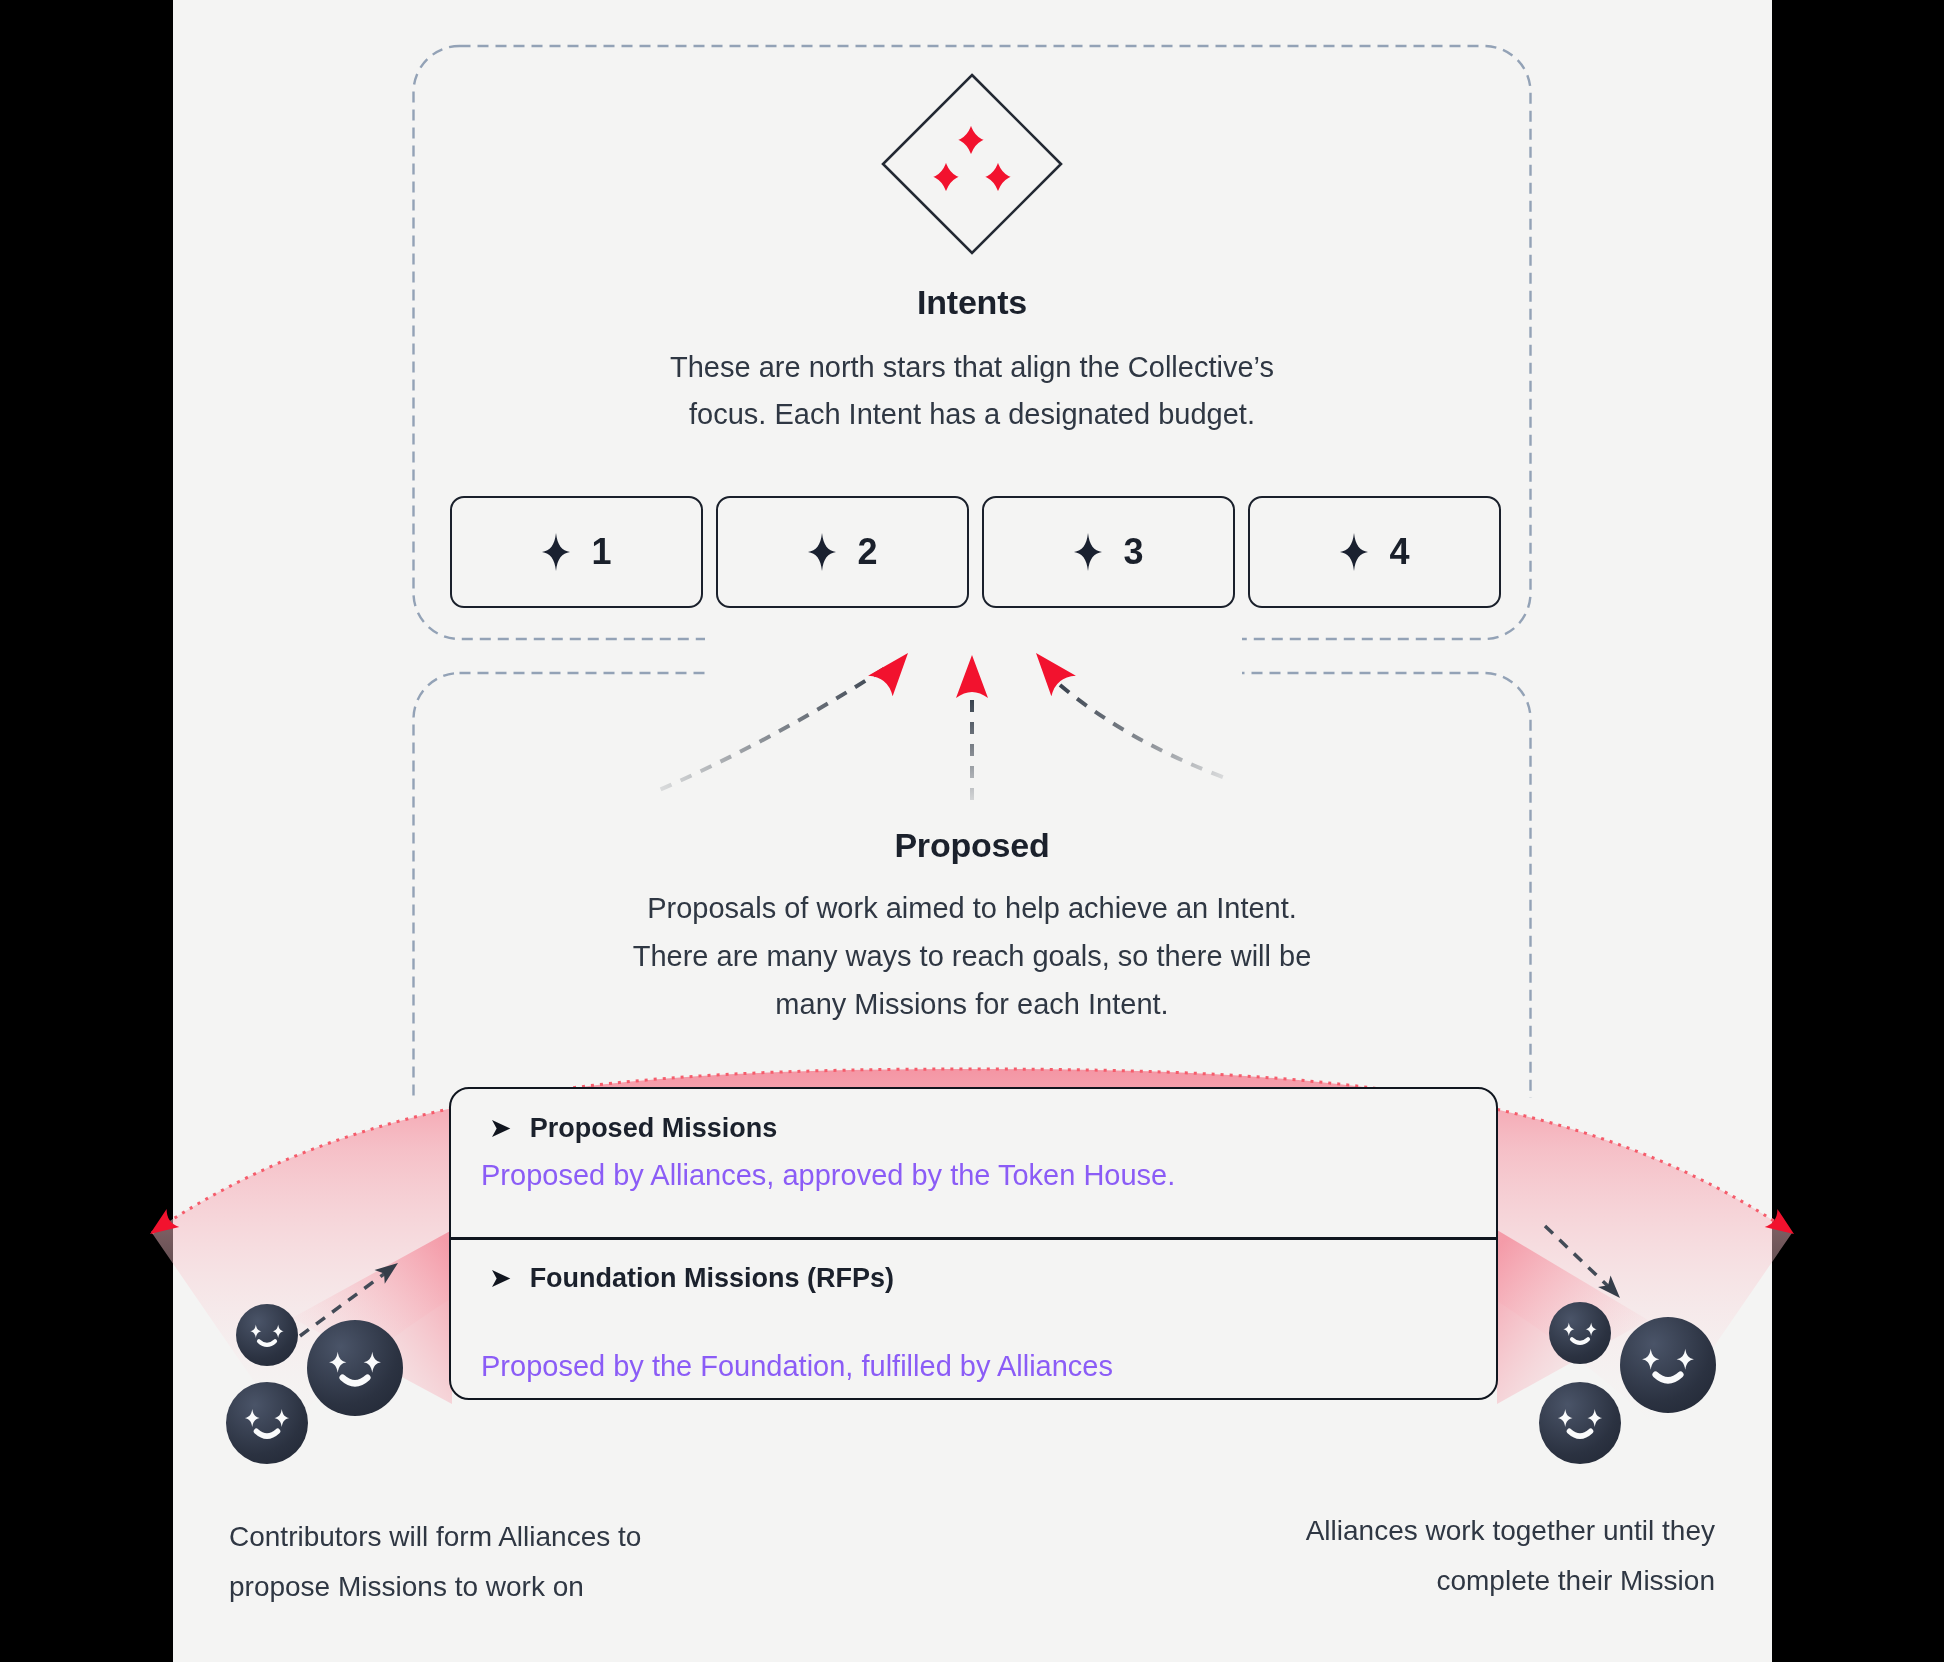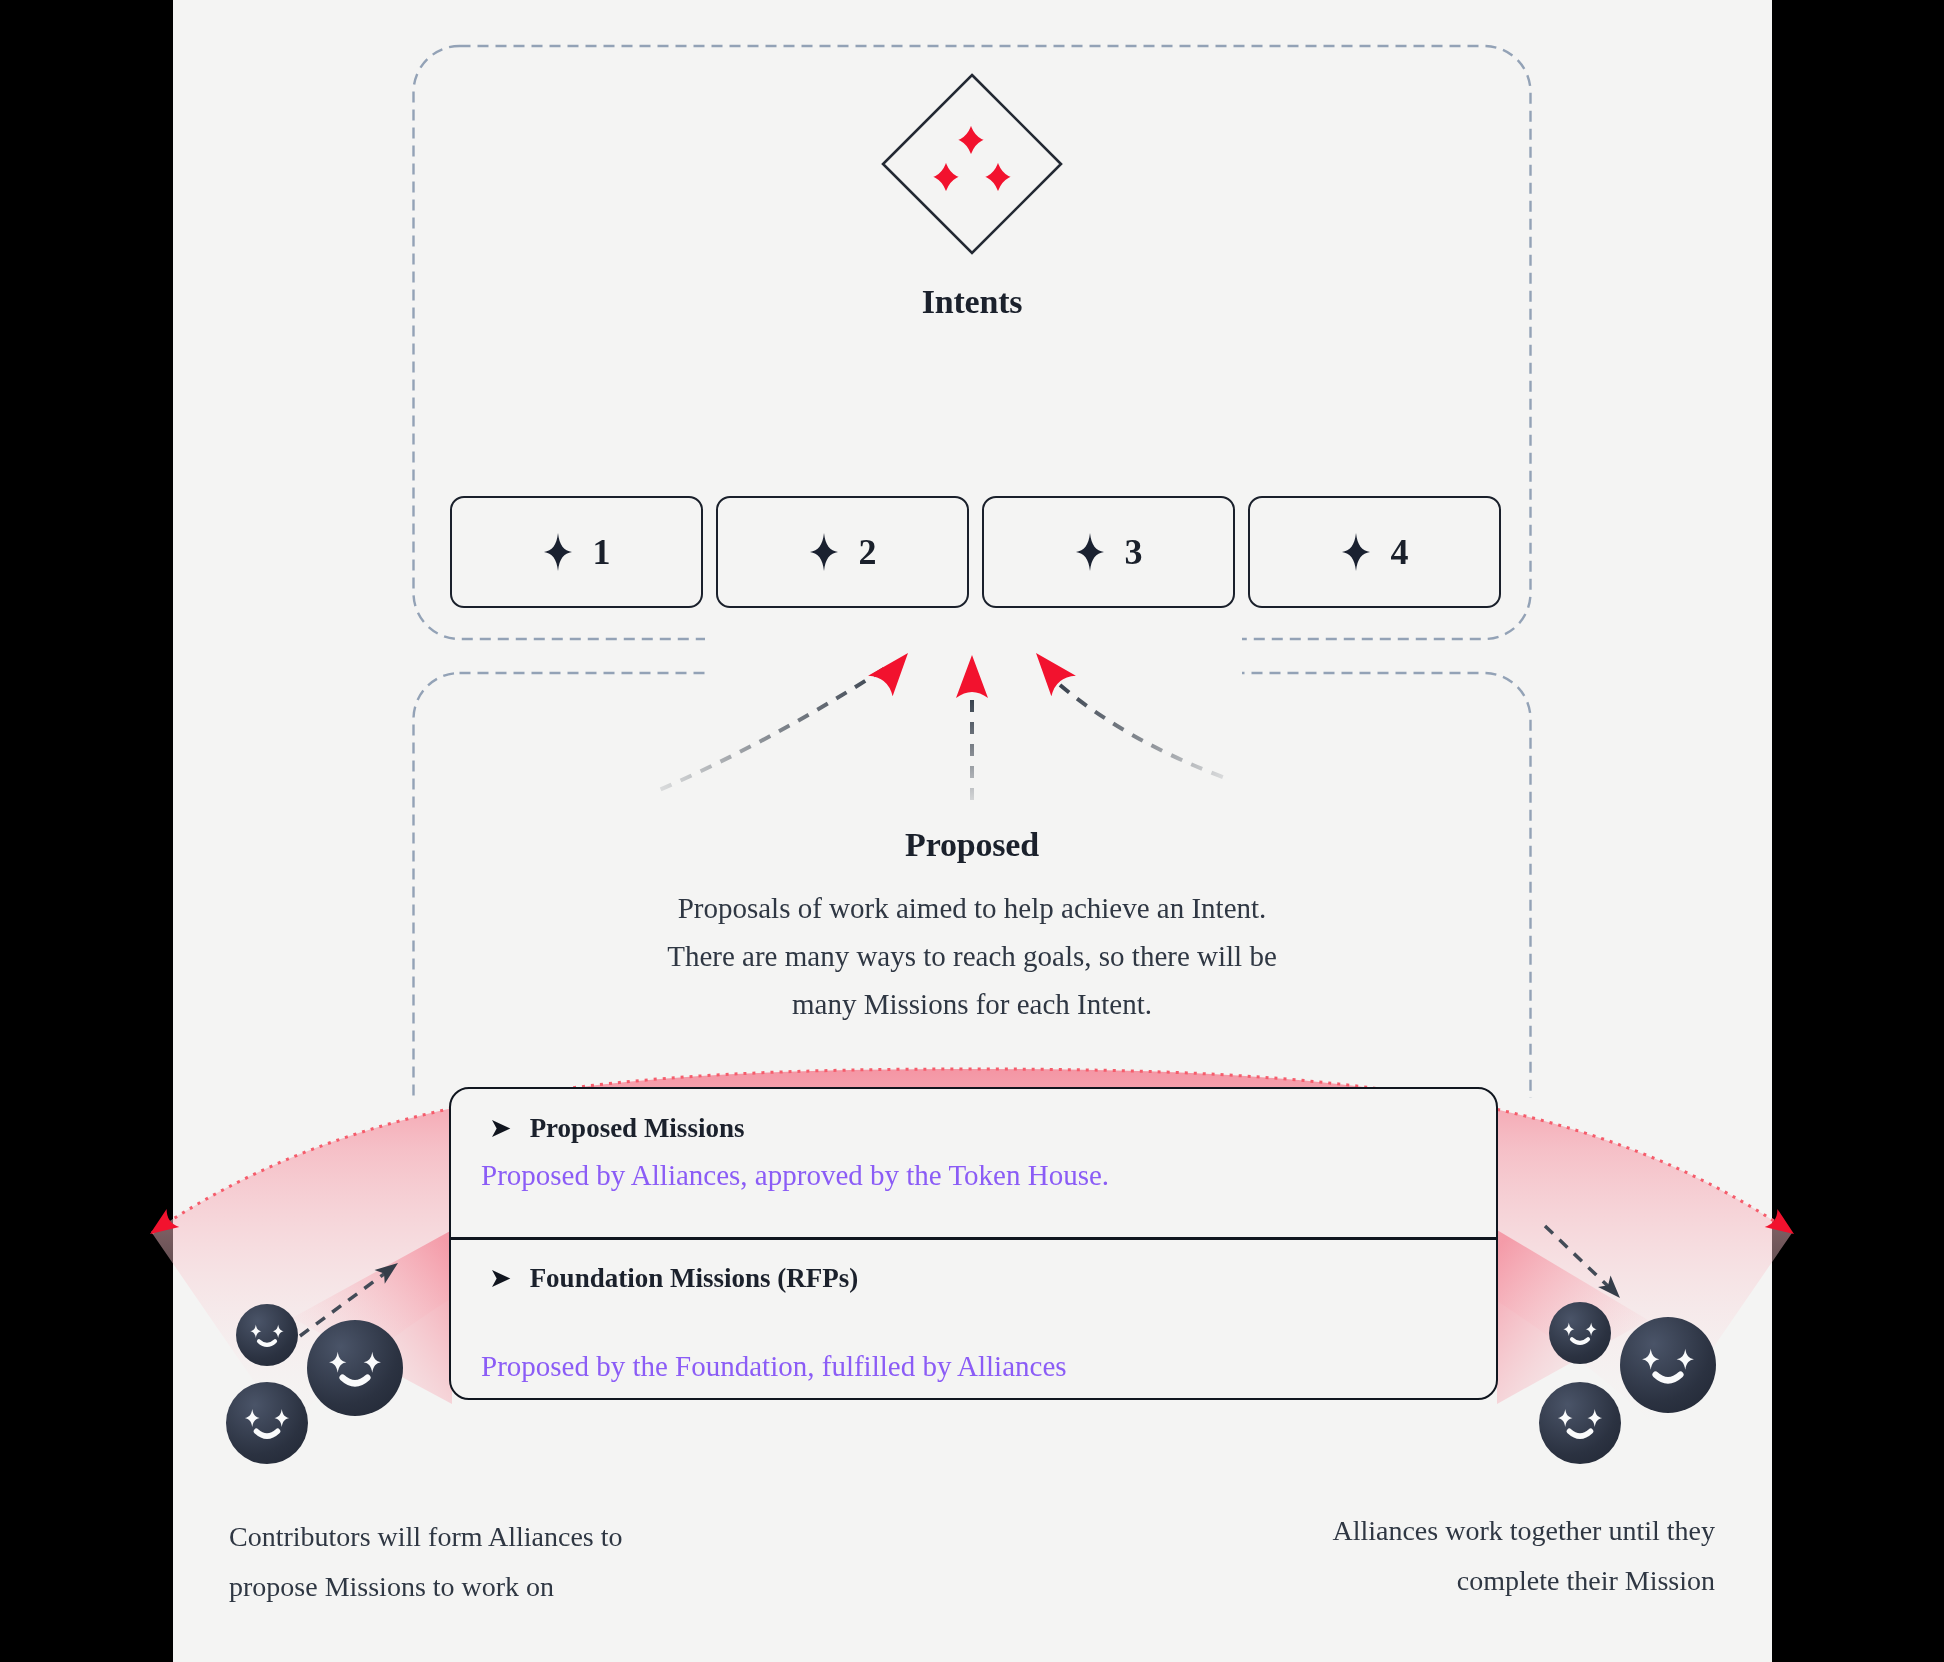--- a/index.html
+++ b/index.html
@@ -1,19 +1,19 @@
 <!DOCTYPE html>
 <html><head>
 <meta charset="utf-8">
 <style>
   html,body{margin:0;padding:0;background:#000;}
   .stage{
     position:relative;width:1944px;height:1662px;overflow:hidden;
     background:#F4F4F3;
-    font-family:Liberation Serif, serif;
+    font-family:Liberation Sans, sans-serif;
     color:#1B212C;
   }
   .bar{position:absolute;top:0;height:1662px;background:#000;z-index:0;}
   .layer-svg{position:absolute;left:0;top:0;z-index:1;}
   .ctr-text{position:absolute;left:412px;width:1120px;text-align:center;z-index:2;}
   .sec-title{font-size:34px;font-weight:700;letter-spacing:-0.2px;color:#1B212C;}
   .sec-desc{font-size:29px;line-height:47px;color:#2F3743;}
   .ibox{
     position:absolute;top:496px;width:253px;height:112px;box-sizing:border-box;
     border:2.5px solid #1A202B;border-radius:14px;background:#F4F4F3;
@@ -116,20 +116,24 @@
       <polygon points="92,3 181,92 92,181 3,92" fill="none" stroke="#232933" stroke-width="2.6"></polygon>
       <g fill="#F2122E" stroke="#F4F4F3" stroke-width="4">
         <path transform="translate(118,105)" d="M 0,-24 C 1.6,-8.5 8.5,-1.6 20,0 C 8.5,1.6 1.6,8.5 0,24 C -1.6,8.5 -8.5,1.6 -20,0 C -8.5,-1.6 -1.6,-8.5 0,-24 Z"></path>
         <path transform="translate(66,105)" d="M 0,-24 C 1.6,-8.5 8.5,-1.6 20,0 C 8.5,1.6 1.6,8.5 0,24 C -1.6,8.5 -8.5,1.6 -20,0 C -8.5,-1.6 -1.6,-8.5 0,-24 Z"></path>
         <path transform="translate(91,68)" d="M 0,-24 C 1.6,-8.5 8.5,-1.6 20,0 C 8.5,1.6 1.6,8.5 0,24 C -1.6,8.5 -8.5,1.6 -20,0 C -8.5,-1.6 -1.6,-8.5 0,-24 Z"></path>
       </g>
     </svg>
   </div>
 
   <div class="ctr-text sec-title" style="top:283px;">Intents</div>
+  <div class="ctr-text sec-desc" style="top:344px;">
+    <div>These are north stars that align the Collective’s</div>
+    <div>focus. Each Intent has a designated budget.</div>
+  </div>
 
   <div class="ibox" style="left:450px;">
     <svg width="30" height="40" viewBox="0 0 30 40">
         <path fill="#1A2130" d="M 15,1 C 16.3,13.3 21,18.8 29,20 C 21,21.2 16.3,26.7 15,39 C 13.7,26.7 9,21.2 1,20 C 9,18.8 13.7,13.3 15,1 Z"></path>
       </svg>
     <span class="num">1</span>
   </div>
   <div class="ibox" style="left:716px;">
     <svg width="30" height="40" viewBox="0 0 30 40">
         <path fill="#1A2130" d="M 15,1 C 16.3,13.3 21,18.8 29,20 C 21,21.2 16.3,26.7 15,39 C 13.7,26.7 9,21.2 1,20 C 9,18.8 13.7,13.3 15,1 Z"></path>

